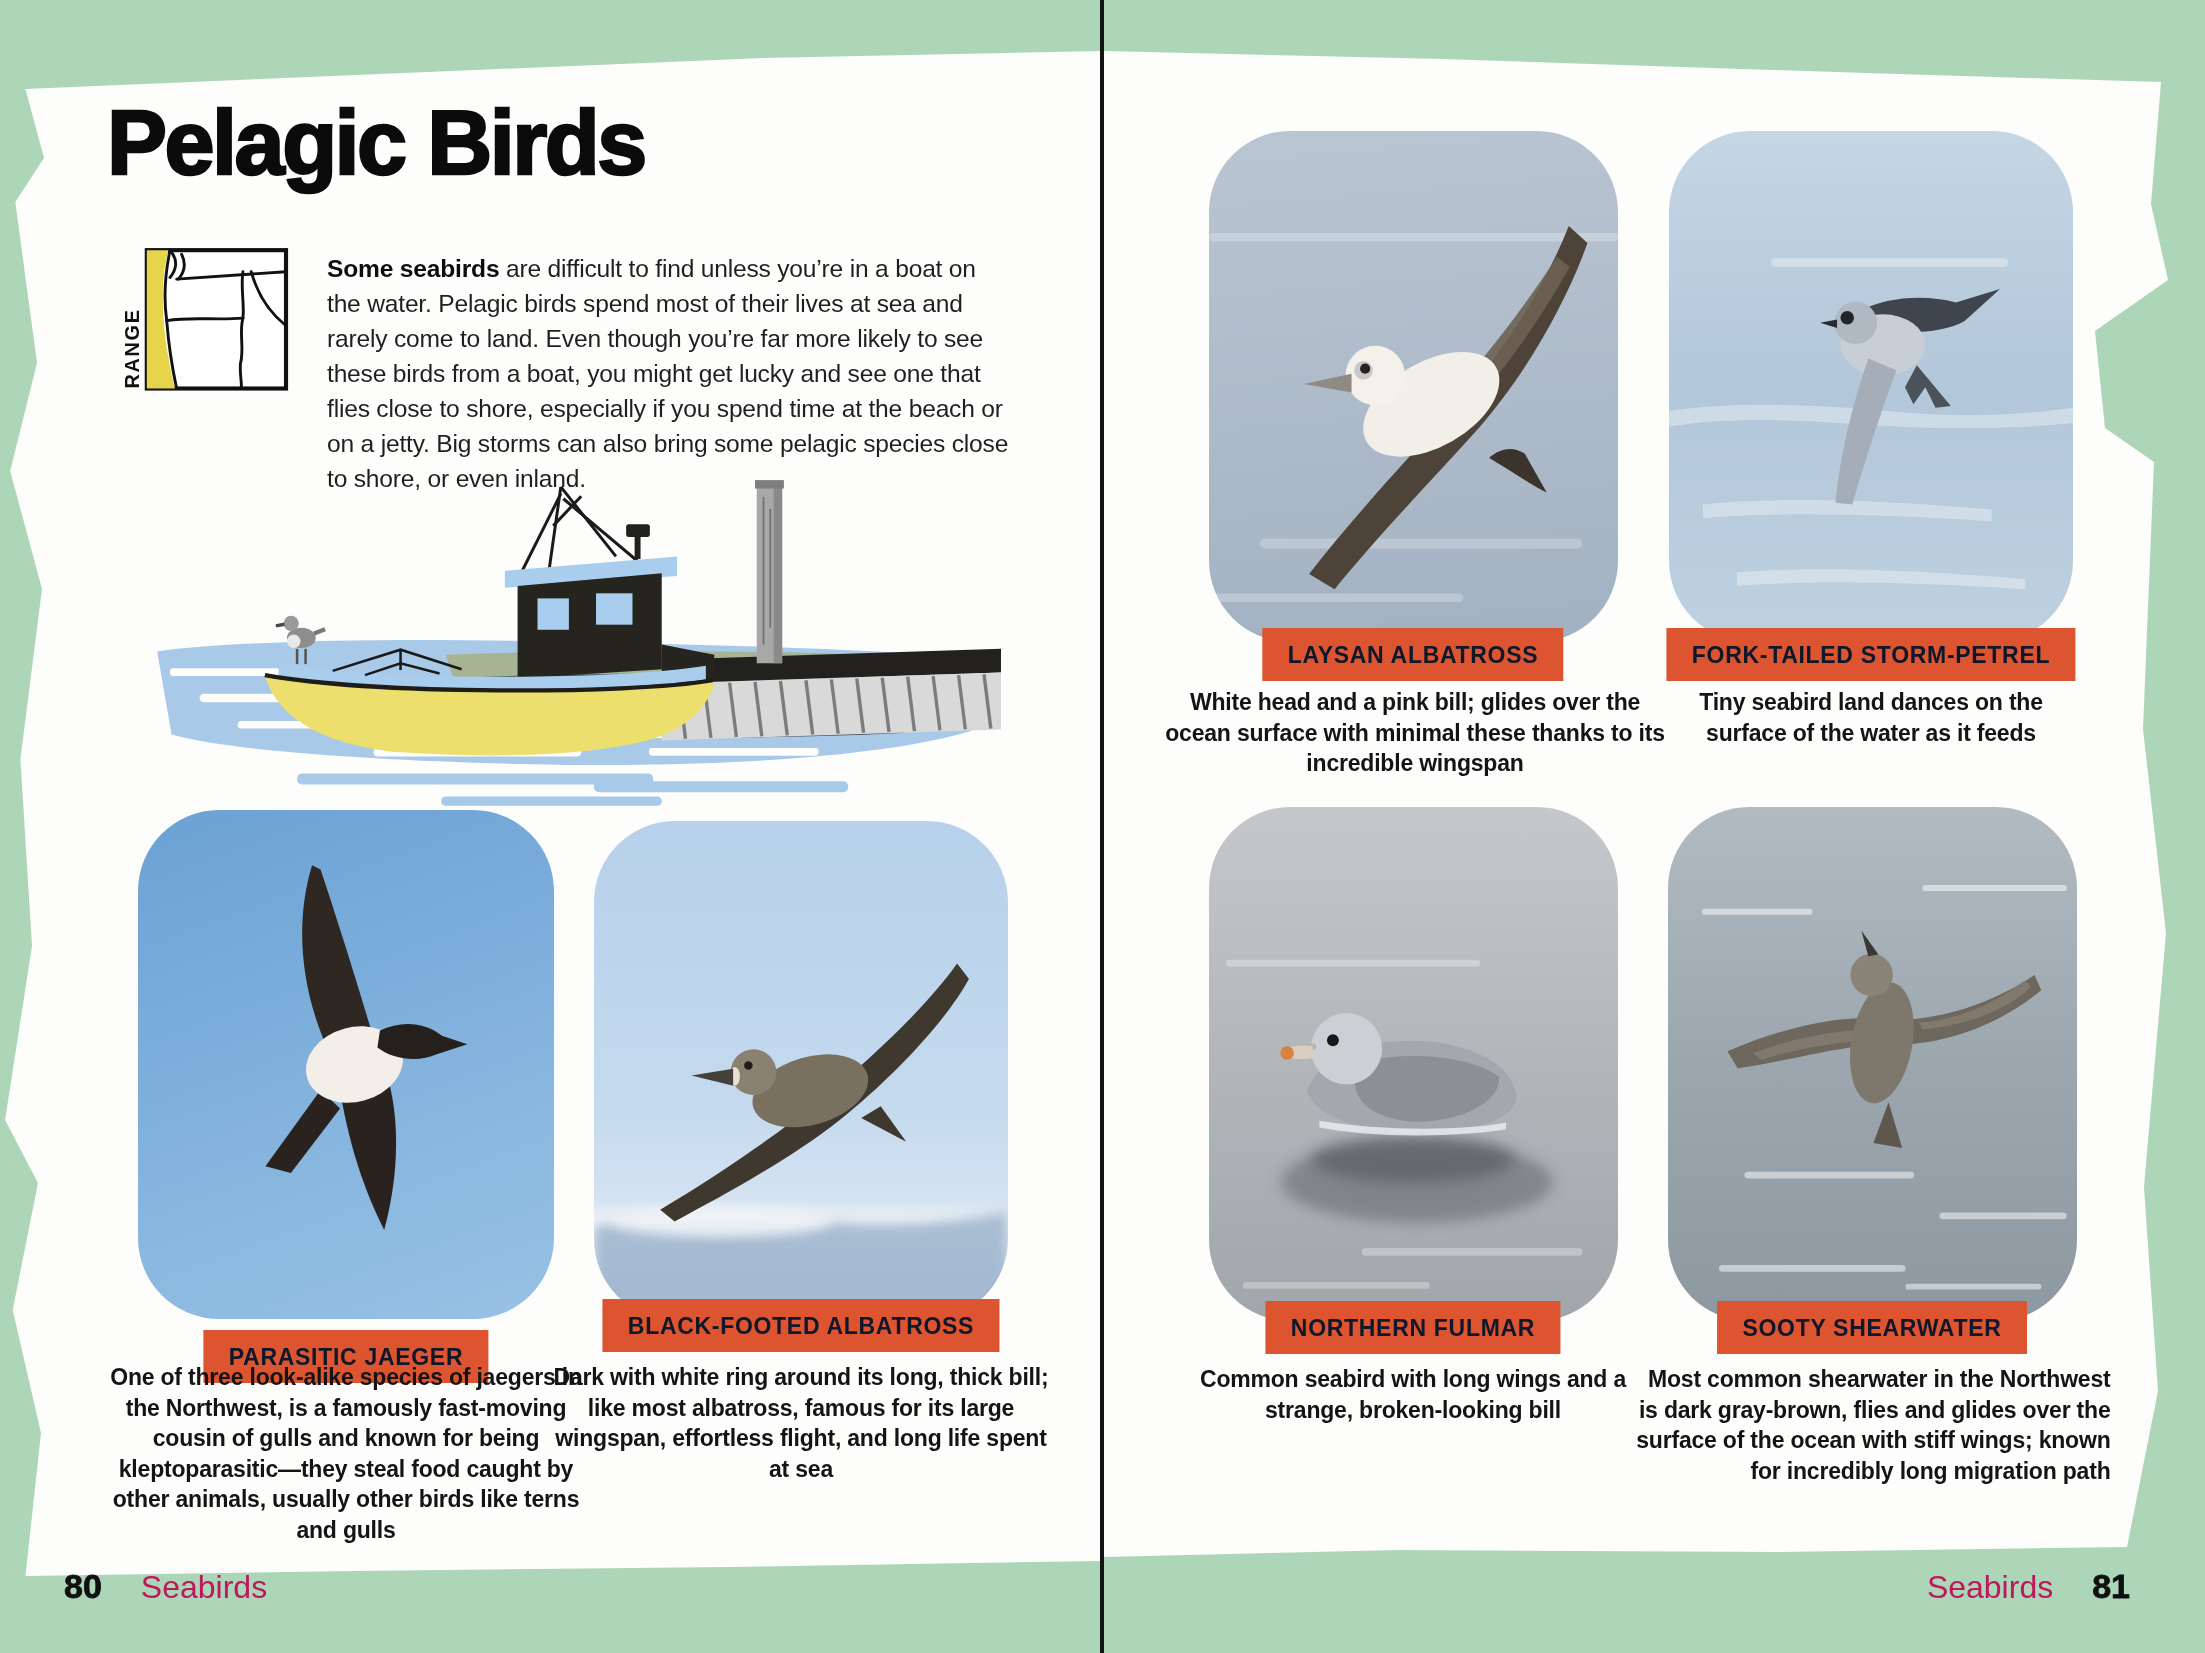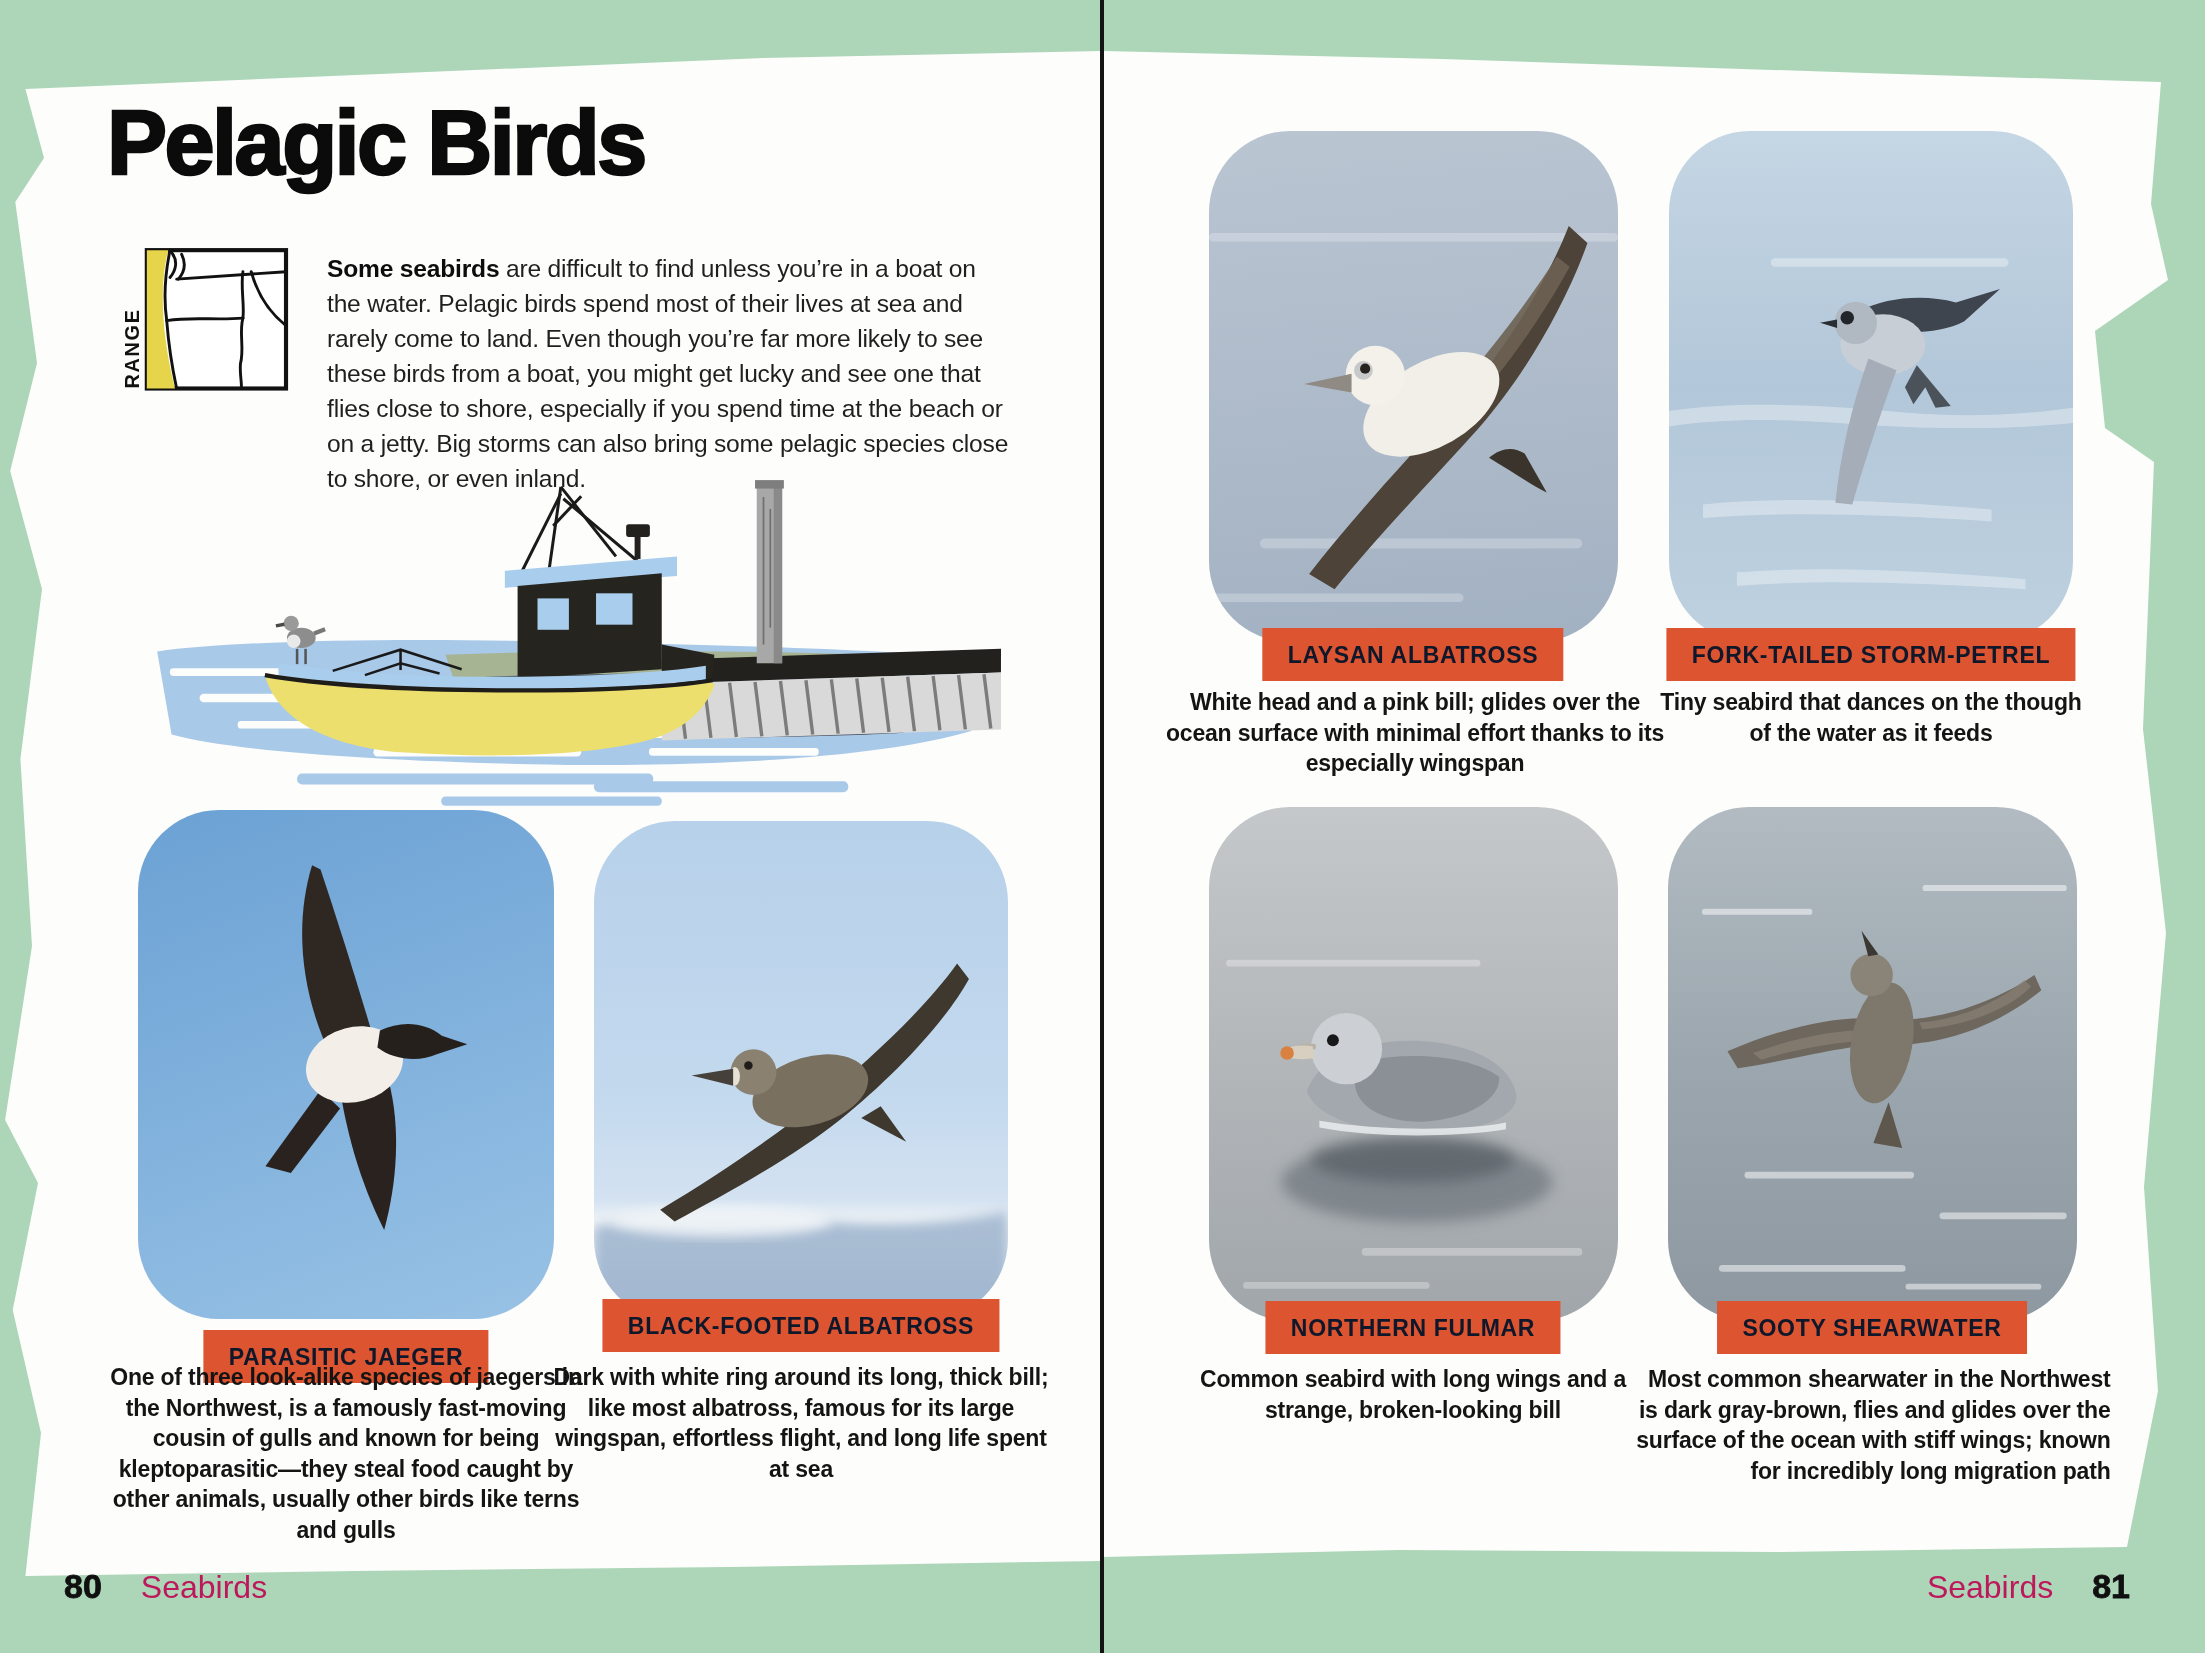--- a/index.html
+++ b/index.html
@@ -275,41 +275,41 @@
         <path d="M295,300 C335,255 378,198 410,148 L425,160 C398,210 360,265 322,310 Z" fill="#6e6253" opacity="0.9"></path>
         <ellipse cx="262" cy="322" rx="88" ry="50" fill="#f2efe9" transform="rotate(-30 262 322)"></ellipse>
         <path d="M330,385 C358,402 382,418 398,426 L372,380 C360,372 345,372 330,385 Z" fill="#3b342c"></path>
         <circle cx="196" cy="288" r="35" fill="#f4f1eb"></circle>
         <circle cx="182" cy="282" r="11" fill="#9aa0a8" opacity="0.5"></circle>
         <circle cx="184" cy="280" r="6" fill="#26221f"></circle>
         <path d="M168,286 L112,298 L168,308 Z" fill="#8f8a84"></path>
       </svg>
     </div>
     <div class="bird-label lbl-laysan">LAYSAN ALBATROSS</div>
-    <div class="bird-desc desc-laysan">White head and a pink bill; glides over the ocean surface with minimal effort thanks to its especially wingspan</div>
+    <div class="bird-desc desc-laysan">White head and a pink bill; glides over the ocean surface with minimal these thanks to its incredible wingspan</div>
 
     <div class="photo photo-petrel">
       <svg viewBox="0 0 476 602">
         <g fill="#ffffff" opacity="0.35">
           <path d="M0,330 C80,318 180,322 280,332 C350,338 420,334 476,326 L476,344 C400,352 300,352 200,344 C120,338 50,340 0,348 Z"></path>
           <path d="M40,440 C140,430 260,436 380,446 L380,460 C260,452 140,448 40,456 Z"></path>
           <path d="M80,520 C180,512 300,518 420,528 L420,540 C300,532 180,528 80,536 Z"></path>
           <rect x="120" y="150" width="280" height="10" rx="5"></rect>
         </g>
         <path d="M225,212 C255,196 300,192 338,202 L390,186 L348,224 C318,240 268,240 238,230 Z" fill="#3e454e"></path>
         <ellipse cx="252" cy="252" rx="50" ry="36" fill="#c7ced6"></ellipse>
         <path d="M235,268 C215,325 202,380 196,438 L216,440 C232,385 252,325 268,282 Z" fill="#a4adb8"></path>
         <path d="M292,276 L332,324 L314,326 L302,302 L288,322 L278,302 Z" fill="#4b525a"></path>
         <circle cx="220" cy="226" r="25" fill="#b0b8c2"></circle>
         <circle cx="210" cy="220" r="8" fill="#22262b"></circle>
         <path d="M198,222 L178,226 L198,232 Z" fill="#2a2d31"></path>
       </svg>
     </div>
     <div class="bird-label lbl-petrel">FORK-TAILED STORM-PETREL</div>
-    <div class="bird-desc desc-petrel">Tiny seabird that dances on the though of the water as it feeds</div>
+    <div class="bird-desc desc-petrel">Tiny seabird land dances on the surface of the water as it feeds</div>
 
     <div class="photo photo-fulmar">
       <svg viewBox="0 0 482 606">
         <defs>
             <filter id="blurB" x="-30%" y="-30%" width="160%" height="160%">
               <feGaussianBlur stdDeviation="8"></feGaussianBlur>
             </filter>
           </defs>
         <g fill="#ffffff" opacity="0.3">
           <rect x="20" y="180" width="300" height="8" rx="4"></rect>

